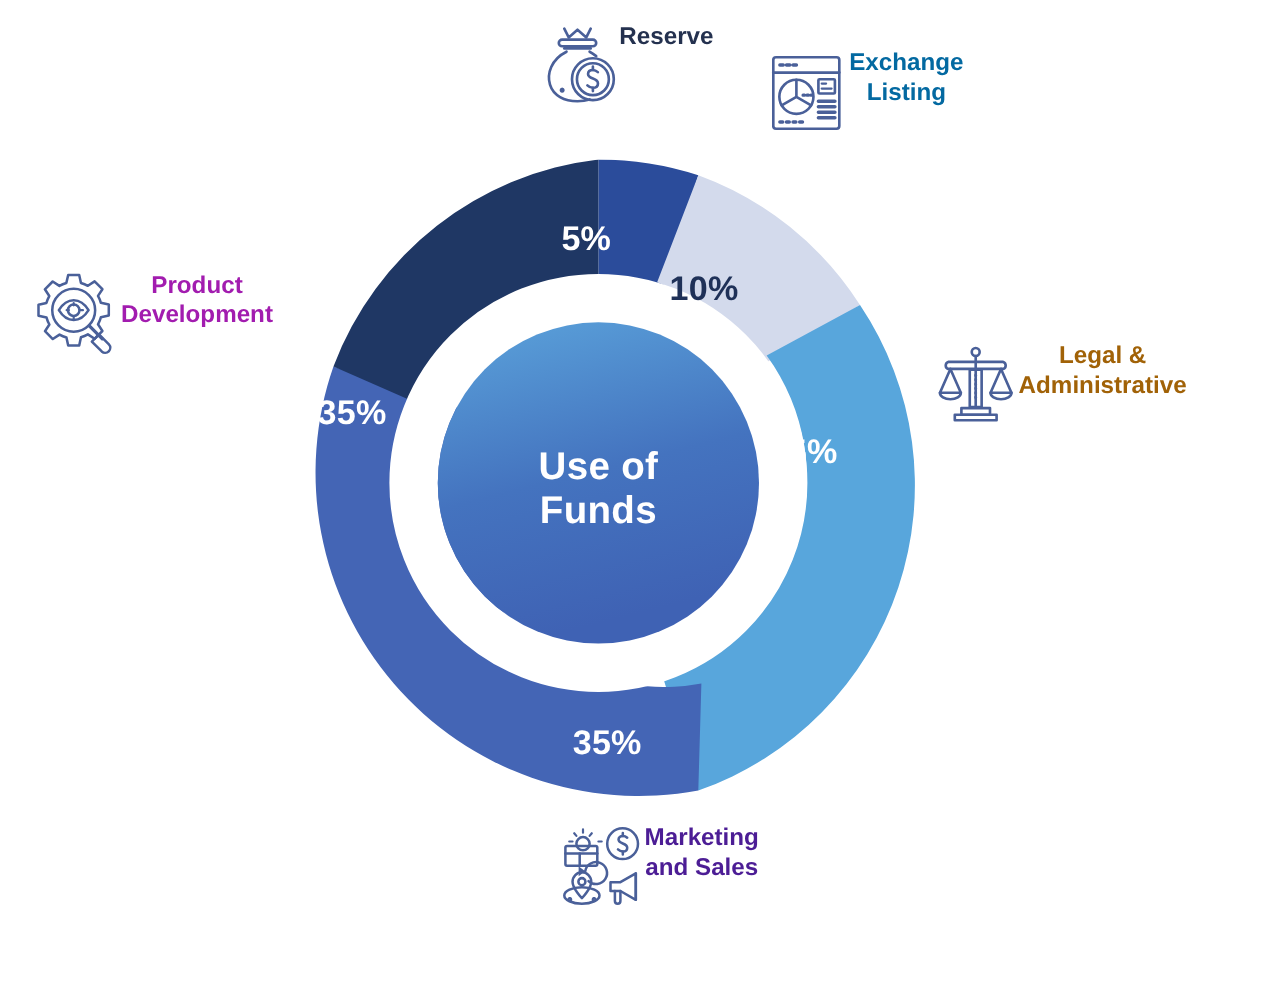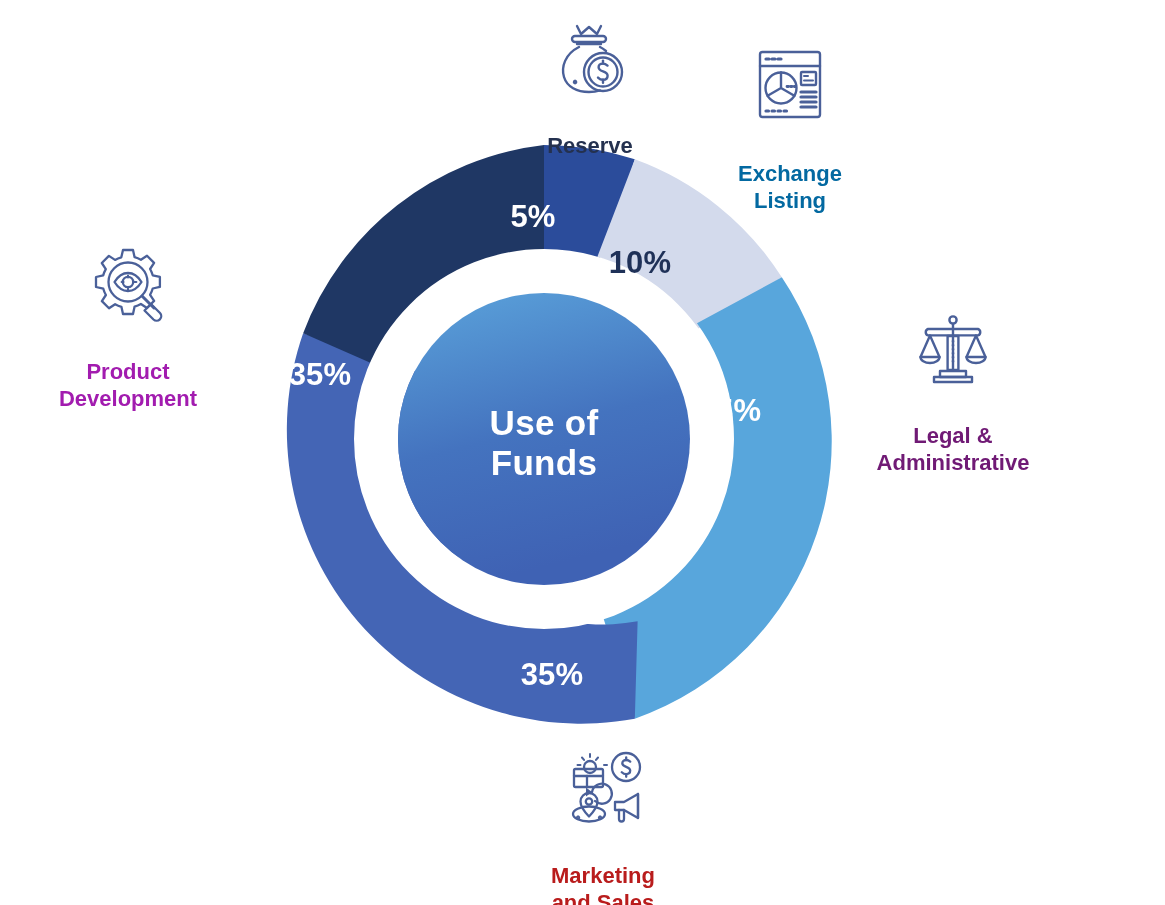--- a/index.html
+++ b/index.html
@@ -48,24 +48,22 @@
     font-weight: 700;
     font-size: 35px;
     fill: #ffffff;
     letter-spacing: 0.3px;
   }
 
   
   .label-group {
     position: absolute;
     display: flex;
-    flex-direction: column;
-    align-items: center;
+    flex-direction: row;
     justify-content: flex-start;
-    gap: 28px;
   }
   .label-icon {
     display: block;
     line-height: 0;
     margin-bottom: 7px;
   }
   .label-text {
     font-family: "Liberation Sans", sans-serif;
     font-weight: 700;
     font-size: 22px;
@@ -192,21 +190,21 @@
         <path d="M33.6 26 h10.8 v34 h-10.8 z"></path>
         <path d="M39 31 v0.5 M39 35 v0.5 M39 39 v0.5 M39 43 v0.5 M39 47 v0.5 M39 51 v0.5" stroke-width="2.6"></path>
         <path d="M26 61 h26 v6 h-26 z"></path>
         <path d="M20 67 h38 v5 h-38 z"></path>
         <path d="M16 25.4 L6.5 47 h19 z"></path>
         <path d="M6.5 47 a9.5 6 0 0 0 19 0"></path>
         <path d="M62 25.4 L52.5 47 h19 z"></path>
         <path d="M52.5 47 a9.5 6 0 0 0 19 0"></path>
       </svg>
     </span>
-    <span class="label-text" style="color: #701a75;">Legal &amp;<br>Administrative</span>
+    <span class="label-text" style="color: #a16207;">Legal &amp;<br>Administrative</span>
   </div>
 
   <div class="label-group" id="label-marketing">
     <span class="label-icon">
       <svg width="86" height="80" viewBox="0 0 86 80" fill="none" stroke="#4A6099" stroke-width="2.3" stroke-linecap="round" stroke-linejoin="round">
 
         <path d="M30 6 v3 M22 9.5 l2 2.4 M38 9.5 l-2 2.4 M17.5 17 h3 M47 17 h-3" stroke-width="2"></path>
         <circle cx="30" cy="19" r="6"></circle>
 
         <rect x="14" y="21" width="29" height="18" rx="1.5"></rect>
@@ -223,21 +221,21 @@
 
         <circle cx="66" cy="19" r="14"></circle>
         <path d="M70.2 13.6 C69 12.5 67.7 12 66.2 12 C63.9 12 62.3 13.2 62.3 15.2 C62.3 19.6 70.2 18 70.2 22.6 C70.2 24.7 68.6 26.1 66.2 26.1 C64.4 26.1 63 25.4 61.8 24.2"></path>
         <path d="M66.2 9.3 v2.7 M66.2 26.1 v2.7"></path>
 
         <path d="M55 54 h9 l14 -8 v24 l-14 -8 h-9 z"></path>
         <path d="M78 46 v24"></path>
         <path d="M59 62 v9 a2.5 2.5 0 0 0 5 0 v-9"></path>
       </svg>
     </span>
-    <span class="label-text" style="color: #b91c1c;">Marketing<br>and Sales</span>
+    <span class="label-text" style="color: #4c1d95;">Marketing<br>and Sales</span>
   </div>
 
   <div class="label-group" id="label-product">
     <span class="label-icon">
       <svg width="86" height="78" viewBox="0 0 86 78" fill="none" stroke="#4A6099" stroke-width="2.3" stroke-linecap="round" stroke-linejoin="round">
 
         <path d="M38 4 h10 l1.6 7.2 a28 28 0 0 1 6.3 2.6 l6.1 -4 l7.1 7.1 l-4 6.1 a28 28 0 0 1 2.6 6.3 l7.2 1.6 v10 l-7.2 1.6 a28 28 0 0 1 -2.6 6.3 l4 6.1 l-7.1 7.1 l-6.1 -4 a28 28 0 0 1 -6.3 2.6 L48 68 h-10 l-1.6 -7.2 a28 28 0 0 1 -6.3 -2.6 l-6.1 4 l-7.1 -7.1 l4 -6.1 a28 28 0 0 1 -2.6 -6.3 L11 41 v-10 l7.2 -1.6 a28 28 0 0 1 2.6 -6.3 l-4 -6.1 l7.1 -7.1 l6.1 4 a28 28 0 0 1 6.3 -2.6 z"></path>
 
         <circle cx="43" cy="36" r="19.5"></circle>
 

